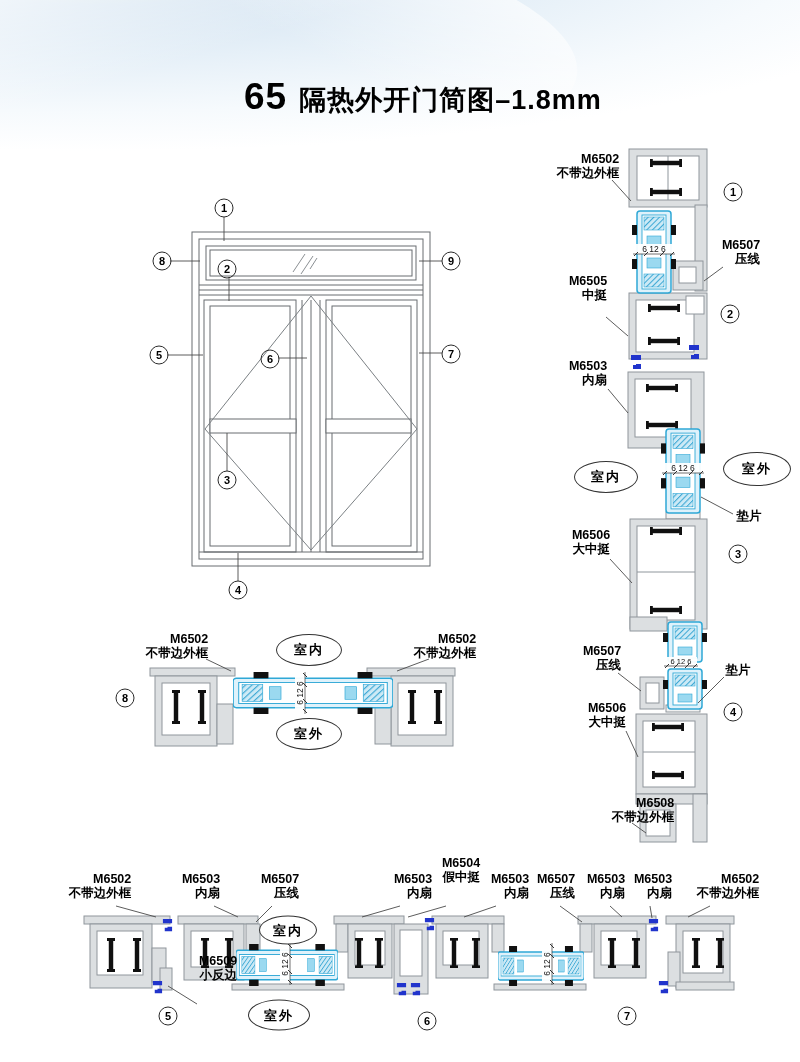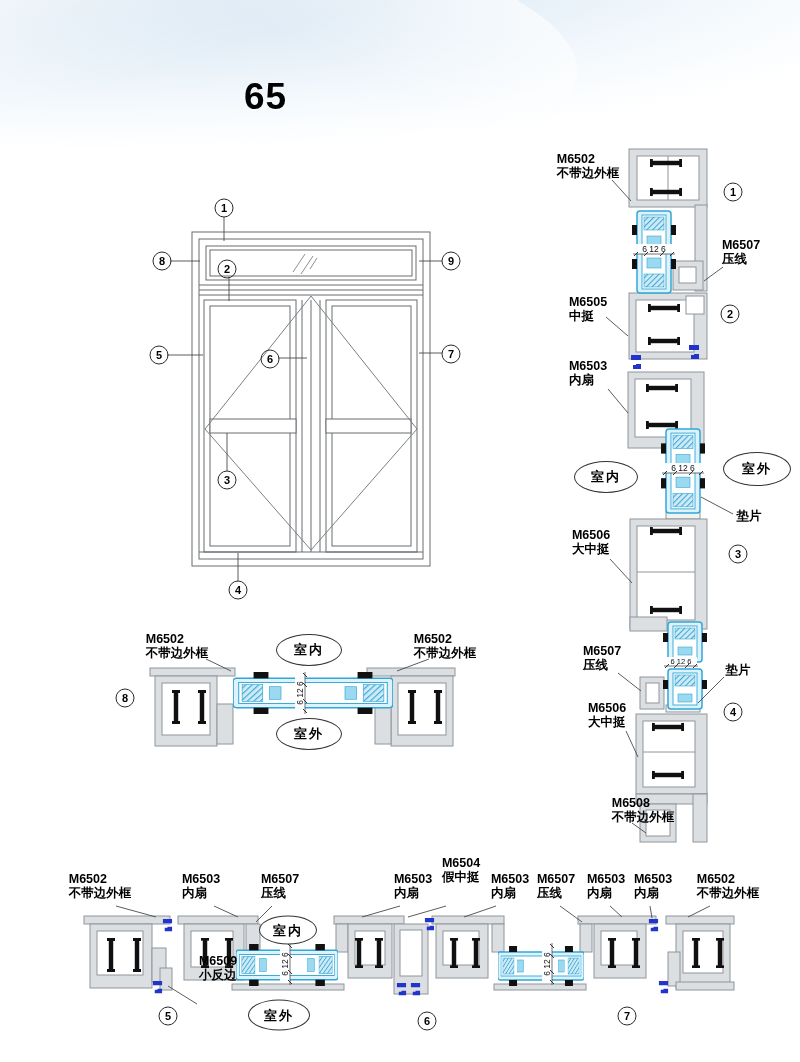--- a/index.html
+++ b/index.html
@@ -21,21 +21,21 @@
     background:linear-gradient(200deg, rgba(255,255,255,0.7) 10%, rgba(255,255,255,0) 55%);
     transform:rotate(9deg);
   }
   .title{
     position:absolute;left:244px;top:76px;display:flex;align-items:flex-end;gap:12px;white-space:nowrap;
   }
   .title .num{font-size:37px;font-weight:bold;letter-spacing:1px;}
   .title .txt{font-size:27px;font-weight:bold;letter-spacing:1px;}
   svg.linework{position:absolute;left:0;top:0;}
   .plabel{
-    position:absolute;transform:translateX(-50%);text-align:left;
+    position:absolute;transform:translateX(-50%);text-align:right;
     font-size:12.5px;line-height:14px;font-weight:700;white-space:nowrap;z-index:5;
   }
   .plabel span{display:block;}
   .callout{
     position:absolute;width:17px;height:17px;border:1.2px solid #2a2a2a;border-radius:50%;
     font-size:11px;line-height:17px;font-weight:600;text-align:center;background:transparent;
     transform:translate(-50%,-50%);z-index:5;
   }
   .oval{
     position:absolute;border:1.3px solid #333;border-radius:50%;background:#fff;
@@ -47,20 +47,21 @@
 </head>
 <body>
 
 <div class="header-bg">
   <div class="swoosh1"></div>
   <div class="swoosh2"></div>
 </div>
 
 <div class="title">
   <span class="num">65</span>
+  <span class="txt">隔热外开门简图–1.8mm</span>
 </div>
 
 <svg class="linework" width="800" height="1062" viewBox="0 0 800 1062">
   <defs>
     <pattern id="hb" patternUnits="userSpaceOnUse" width="4" height="4" patternTransform="rotate(45)">
       <rect width="4" height="4" fill="#cdeaf6"></rect>
       <line x1="0.5" y1="0" x2="0.5" y2="4" stroke="#3fa9d5" stroke-width="1.1"></line>
     </pattern>
     <symbol id="tbh" viewBox="0 0 34 9" preserveAspectRatio="none">
       <rect x="0" y="0" width="3" height="9" fill="#101010"></rect>
@@ -378,21 +379,21 @@
 <div class="callout" style="left:451px;top:261px"><span>9</span></div>
 
 <div class="plabel" style="left:588px;top:152px">
   <span>M6502</span>
   <span>不带边外框</span>
 </div>
 <div class="plabel" style="left:741px;top:238px">
   <span>M6507</span>
   <span>压线</span>
 </div>
-<div class="plabel" style="left:588px;top:295px">
+<div class="plabel" style="left:588px;top:274px">
   <span>M6505</span>
   <span>中挺</span>
 </div>
 <div class="plabel" style="left:588px;top:359px">
   <span>M6503</span>
   <span>内扇</span>
 </div>
 <div class="plabel" style="left:591px;top:528px">
   <span>M6506</span>
   <span>大中挺</span>

